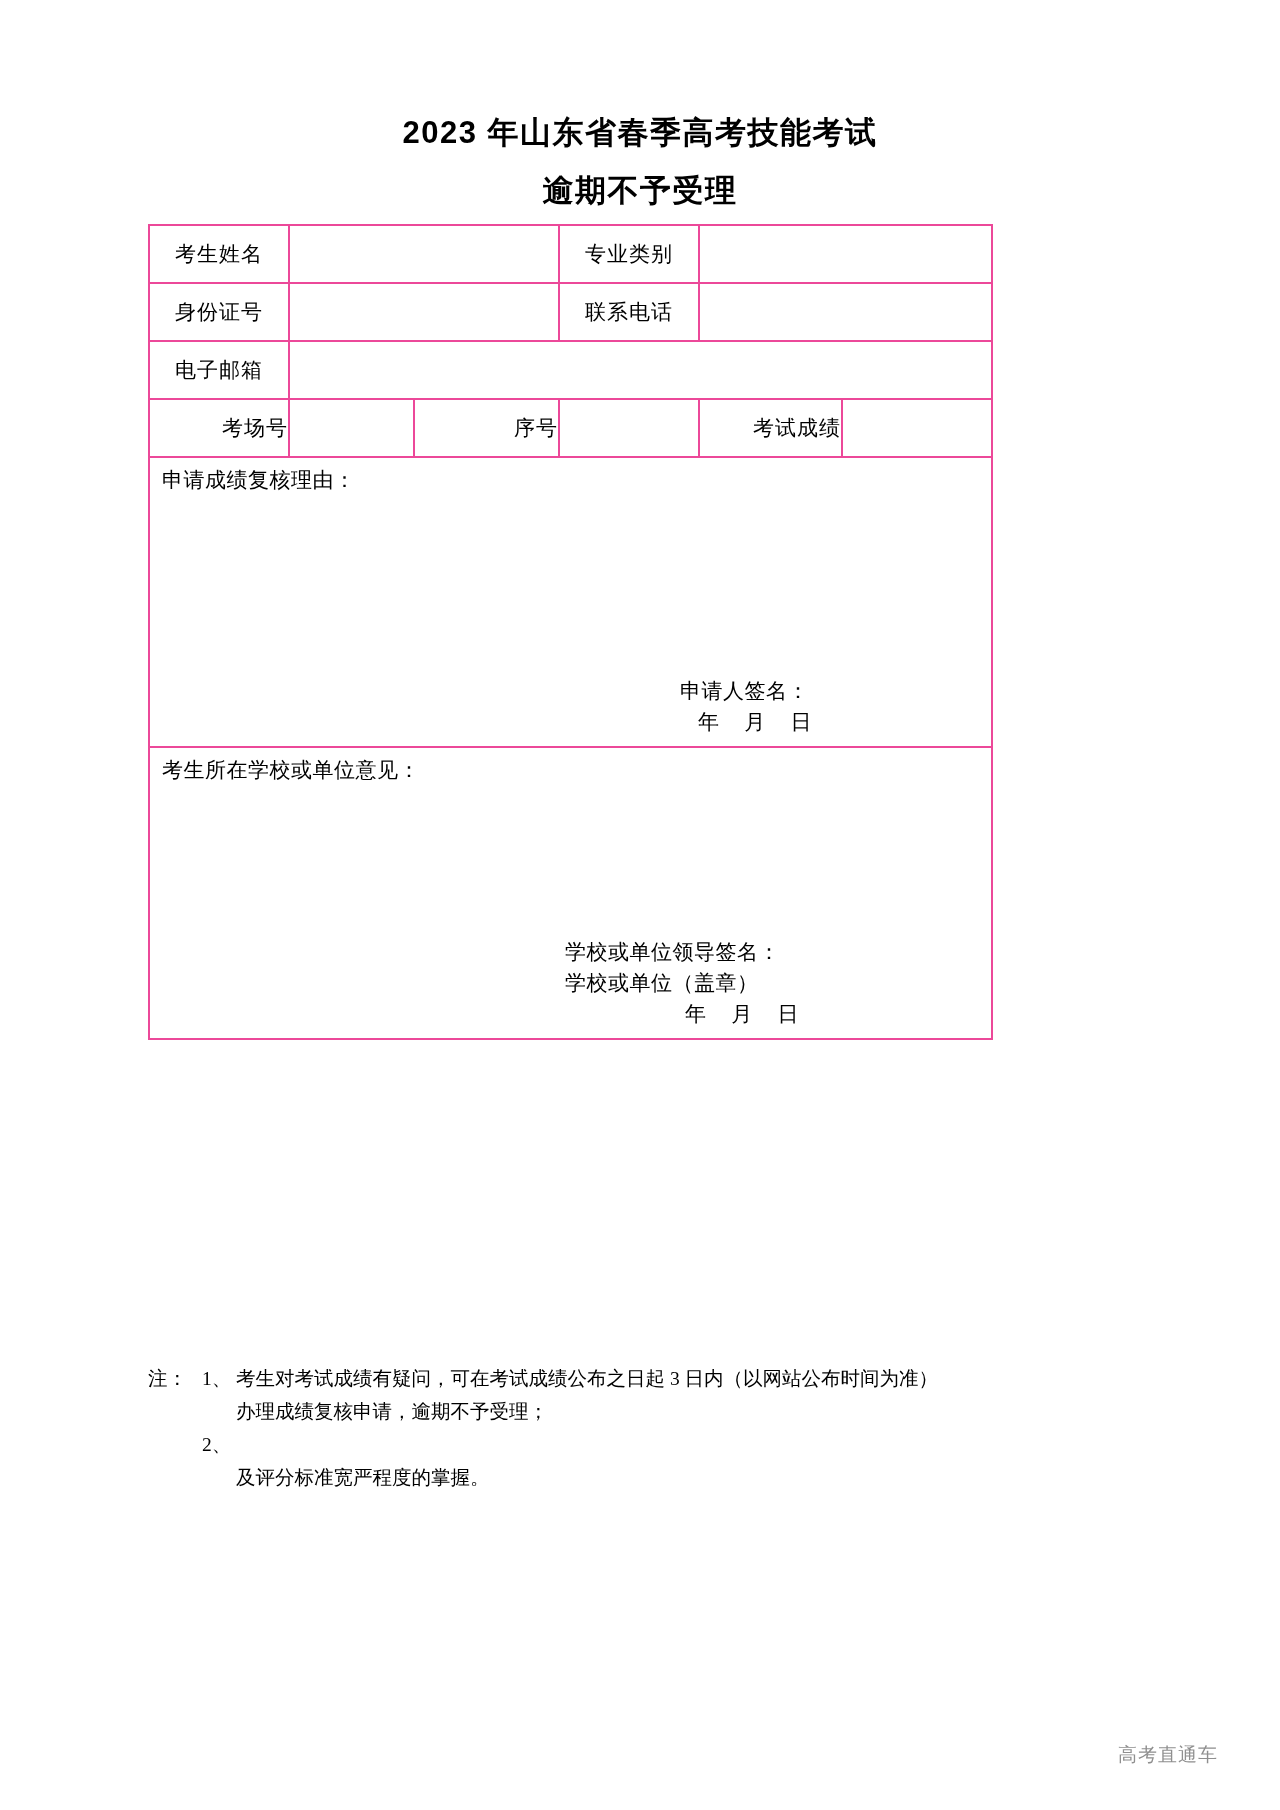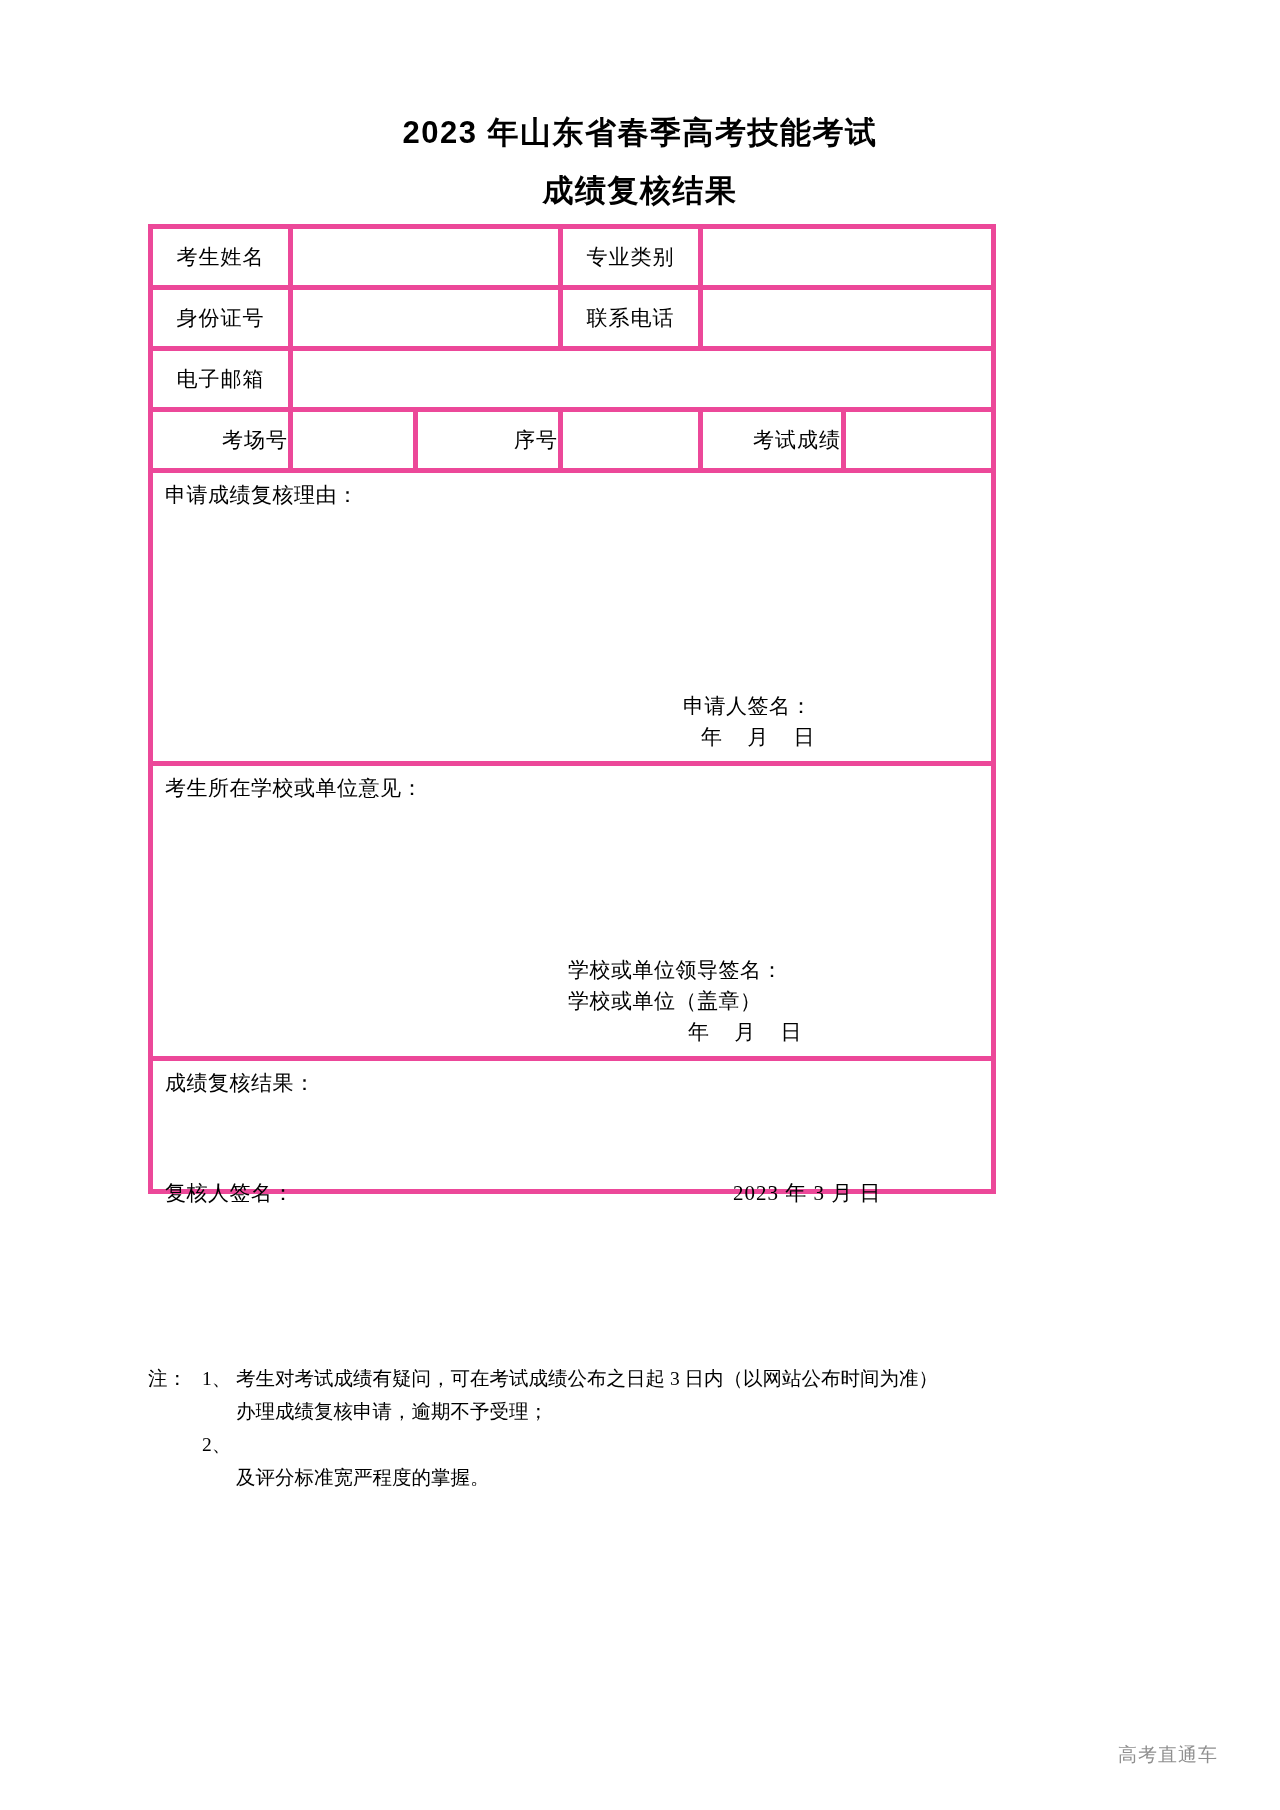--- a/index.html
+++ b/index.html
@@ -43,21 +43,21 @@
   
   .form-table {
     position: absolute;
     left: 148px;
     top: 224px;
     width: 843px;
     border-collapse: collapse;
     table-layout: fixed;
   }
   .form-table td {
-    border: 5px solid #ec4899;
+    border: 2px solid #ec4899;
     padding: 0;
     font-size: 21px;
     vertical-align: top;
   }
   .lbl {
     text-align: center;
     vertical-align: middle !important;
     letter-spacing: 1px;
     white-space: nowrap;
   }
@@ -163,21 +163,21 @@
     letter-spacing: 1px;
   }
 </style>
 </head>
 <body>
 
 <div class="page">
 
   <div class="title-block">
     <div class="title-line">2023 年山东省春季高考技能考试</div>
-    <div class="title-line">成绩复核结果</div>
+    <div class="title-line">逾期不予受理</div>
   </div>
 
   <table class="form-table">
     <colgroup>
       <col style="width:140px">
       <col style="width:125px">
       <col style="width:145px">
       <col style="width:140px">
       <col style="width:143px">
       <col style="width:150px">
@@ -226,29 +226,20 @@
       <td class="sec-cell sec-school" colspan="6">
         <div class="sec-head">考生所在学校或单位意见：</div>
         <div class="sign-block school-sign">
           <div>学校或单位领导签名：</div>
           <div>学校或单位（盖章）</div>
           <div class="date-line">年    月    日</div>
         </div>
       </td>
     </tr>
 
-    <tr>
-      <td class="sec-cell sec-result" colspan="6">
-        <div class="sec-head">成绩复核结果：</div>
-        <div class="result-row-bottom">
-          <span class="rev-sign">复核人签名：</span>
-          <span class="rev-date">2023 年 3 月    日</span>
-        </div>
-      </td>
-    </tr>
   </tbody>
     </table>
 
   <div class="notes">
     <div class="note-row">
       <span class="note-tag">注：</span>
       <span class="note-num">1、</span>
       <span class="note-text">考生对考试成绩有疑问，可在考试成绩公布之日起 3 日内（以网站公布时间为准）</span>
     </div>
     <div class="note-row">

